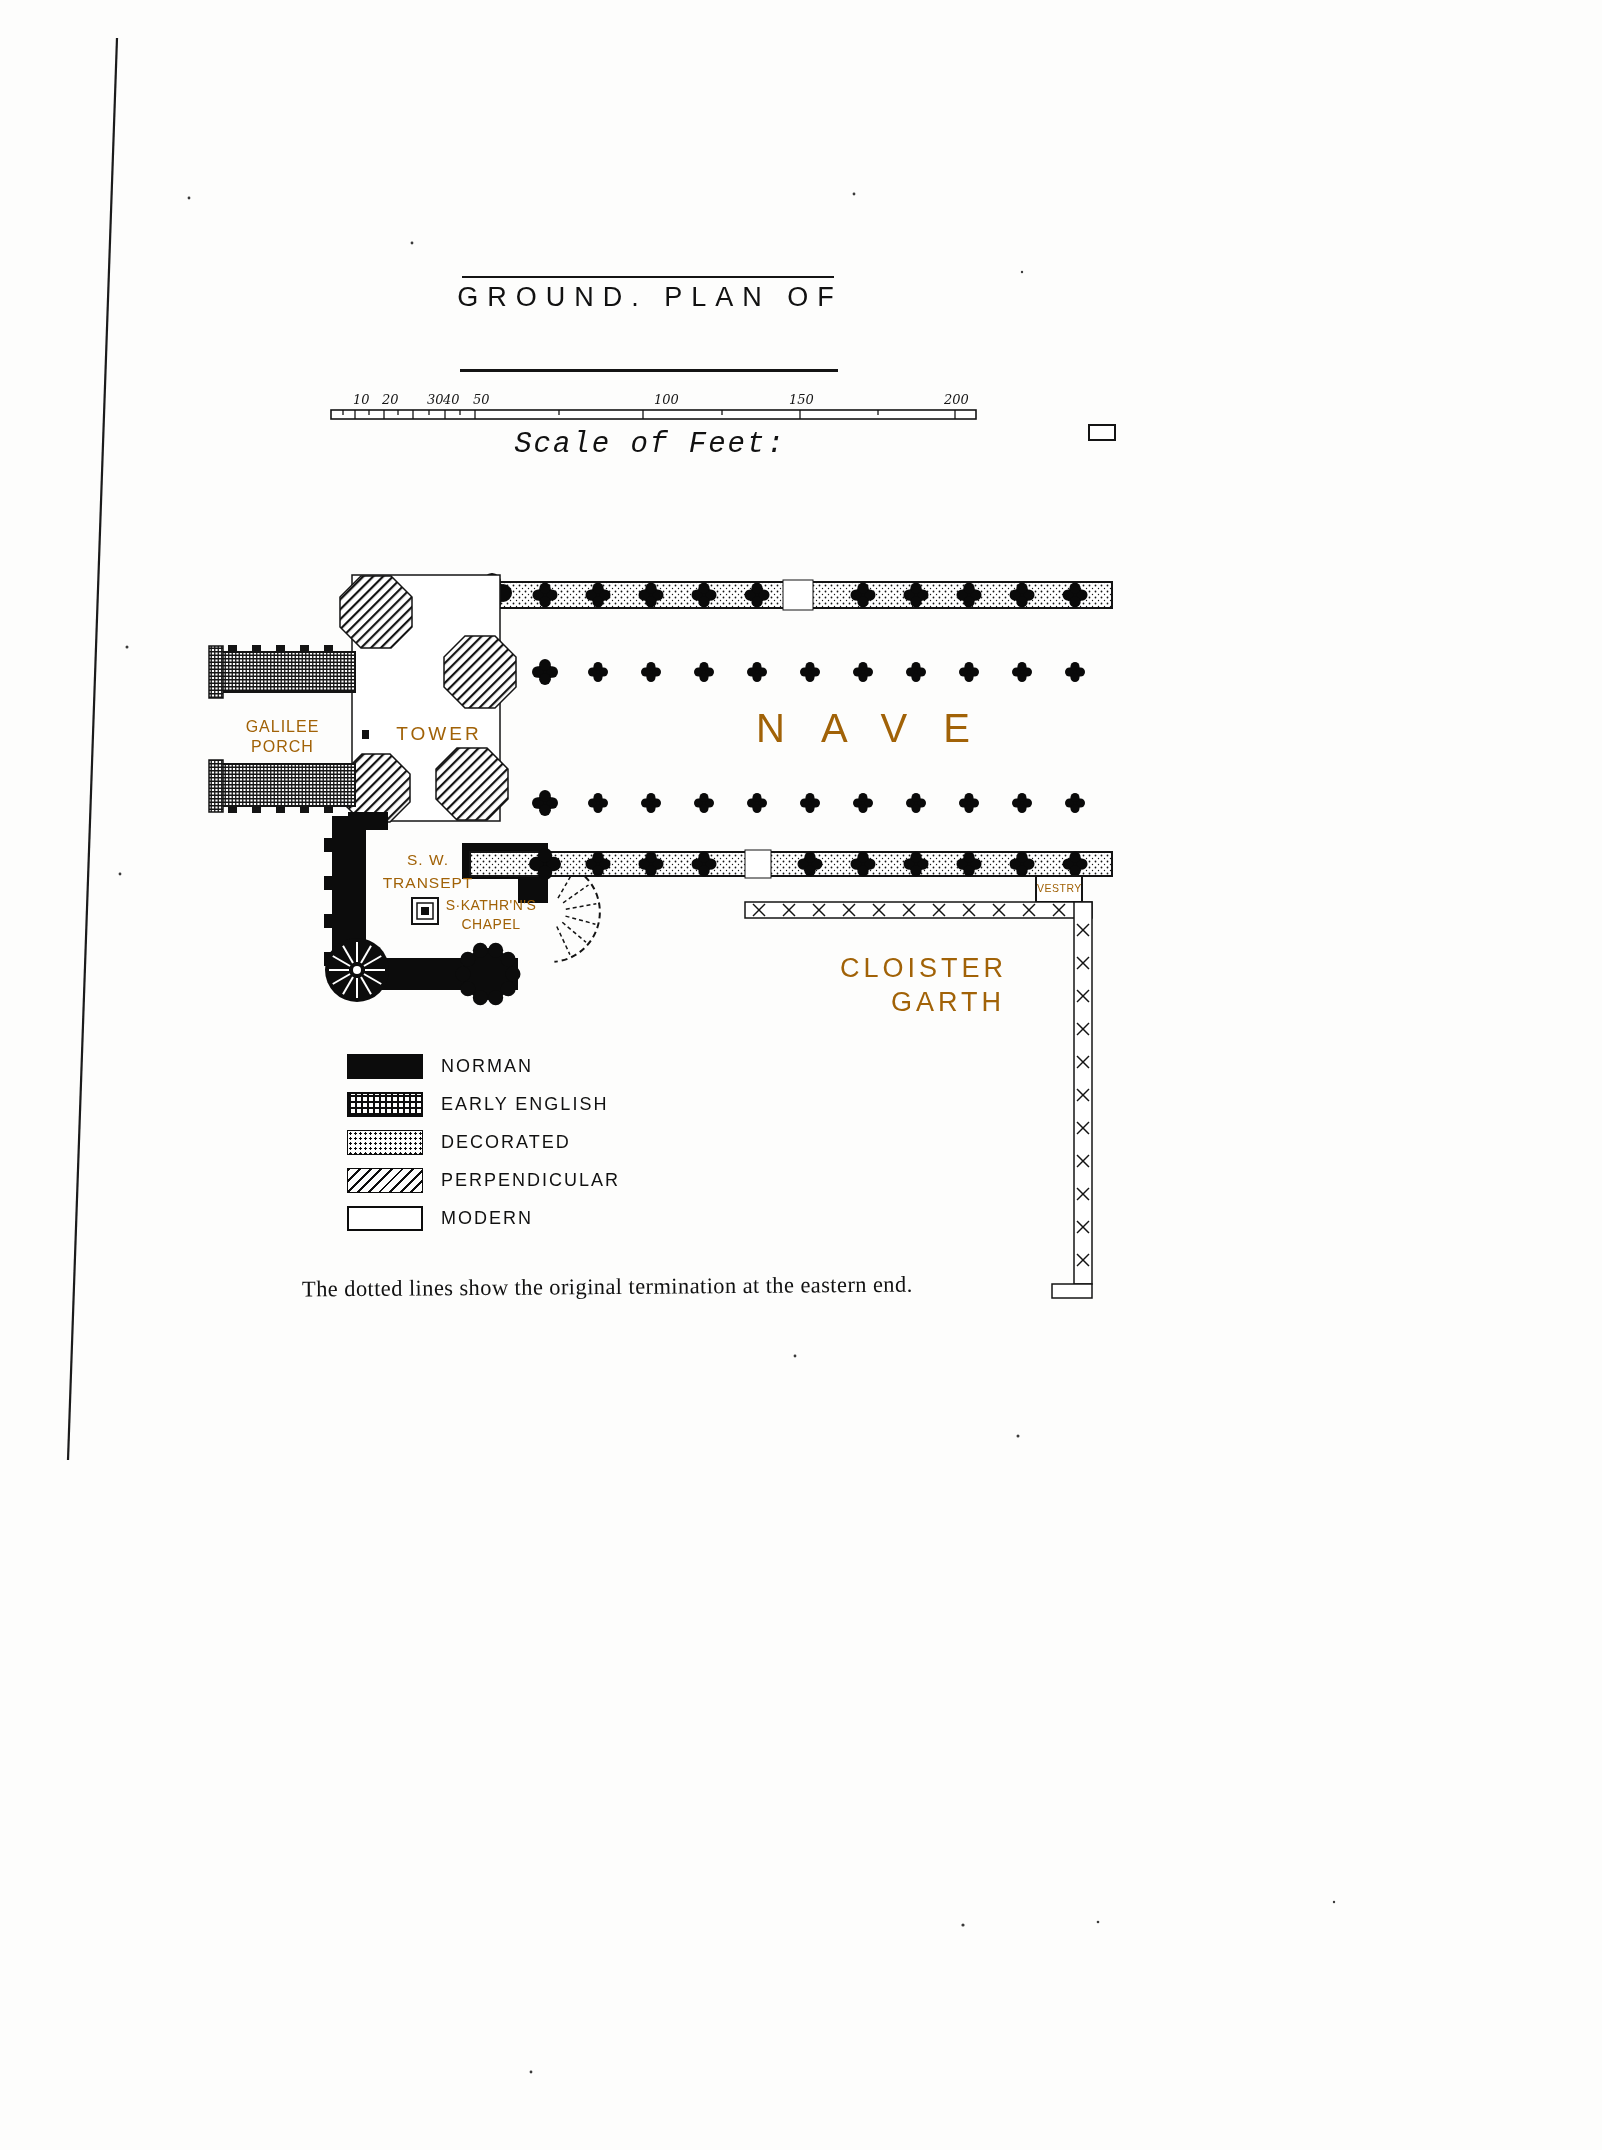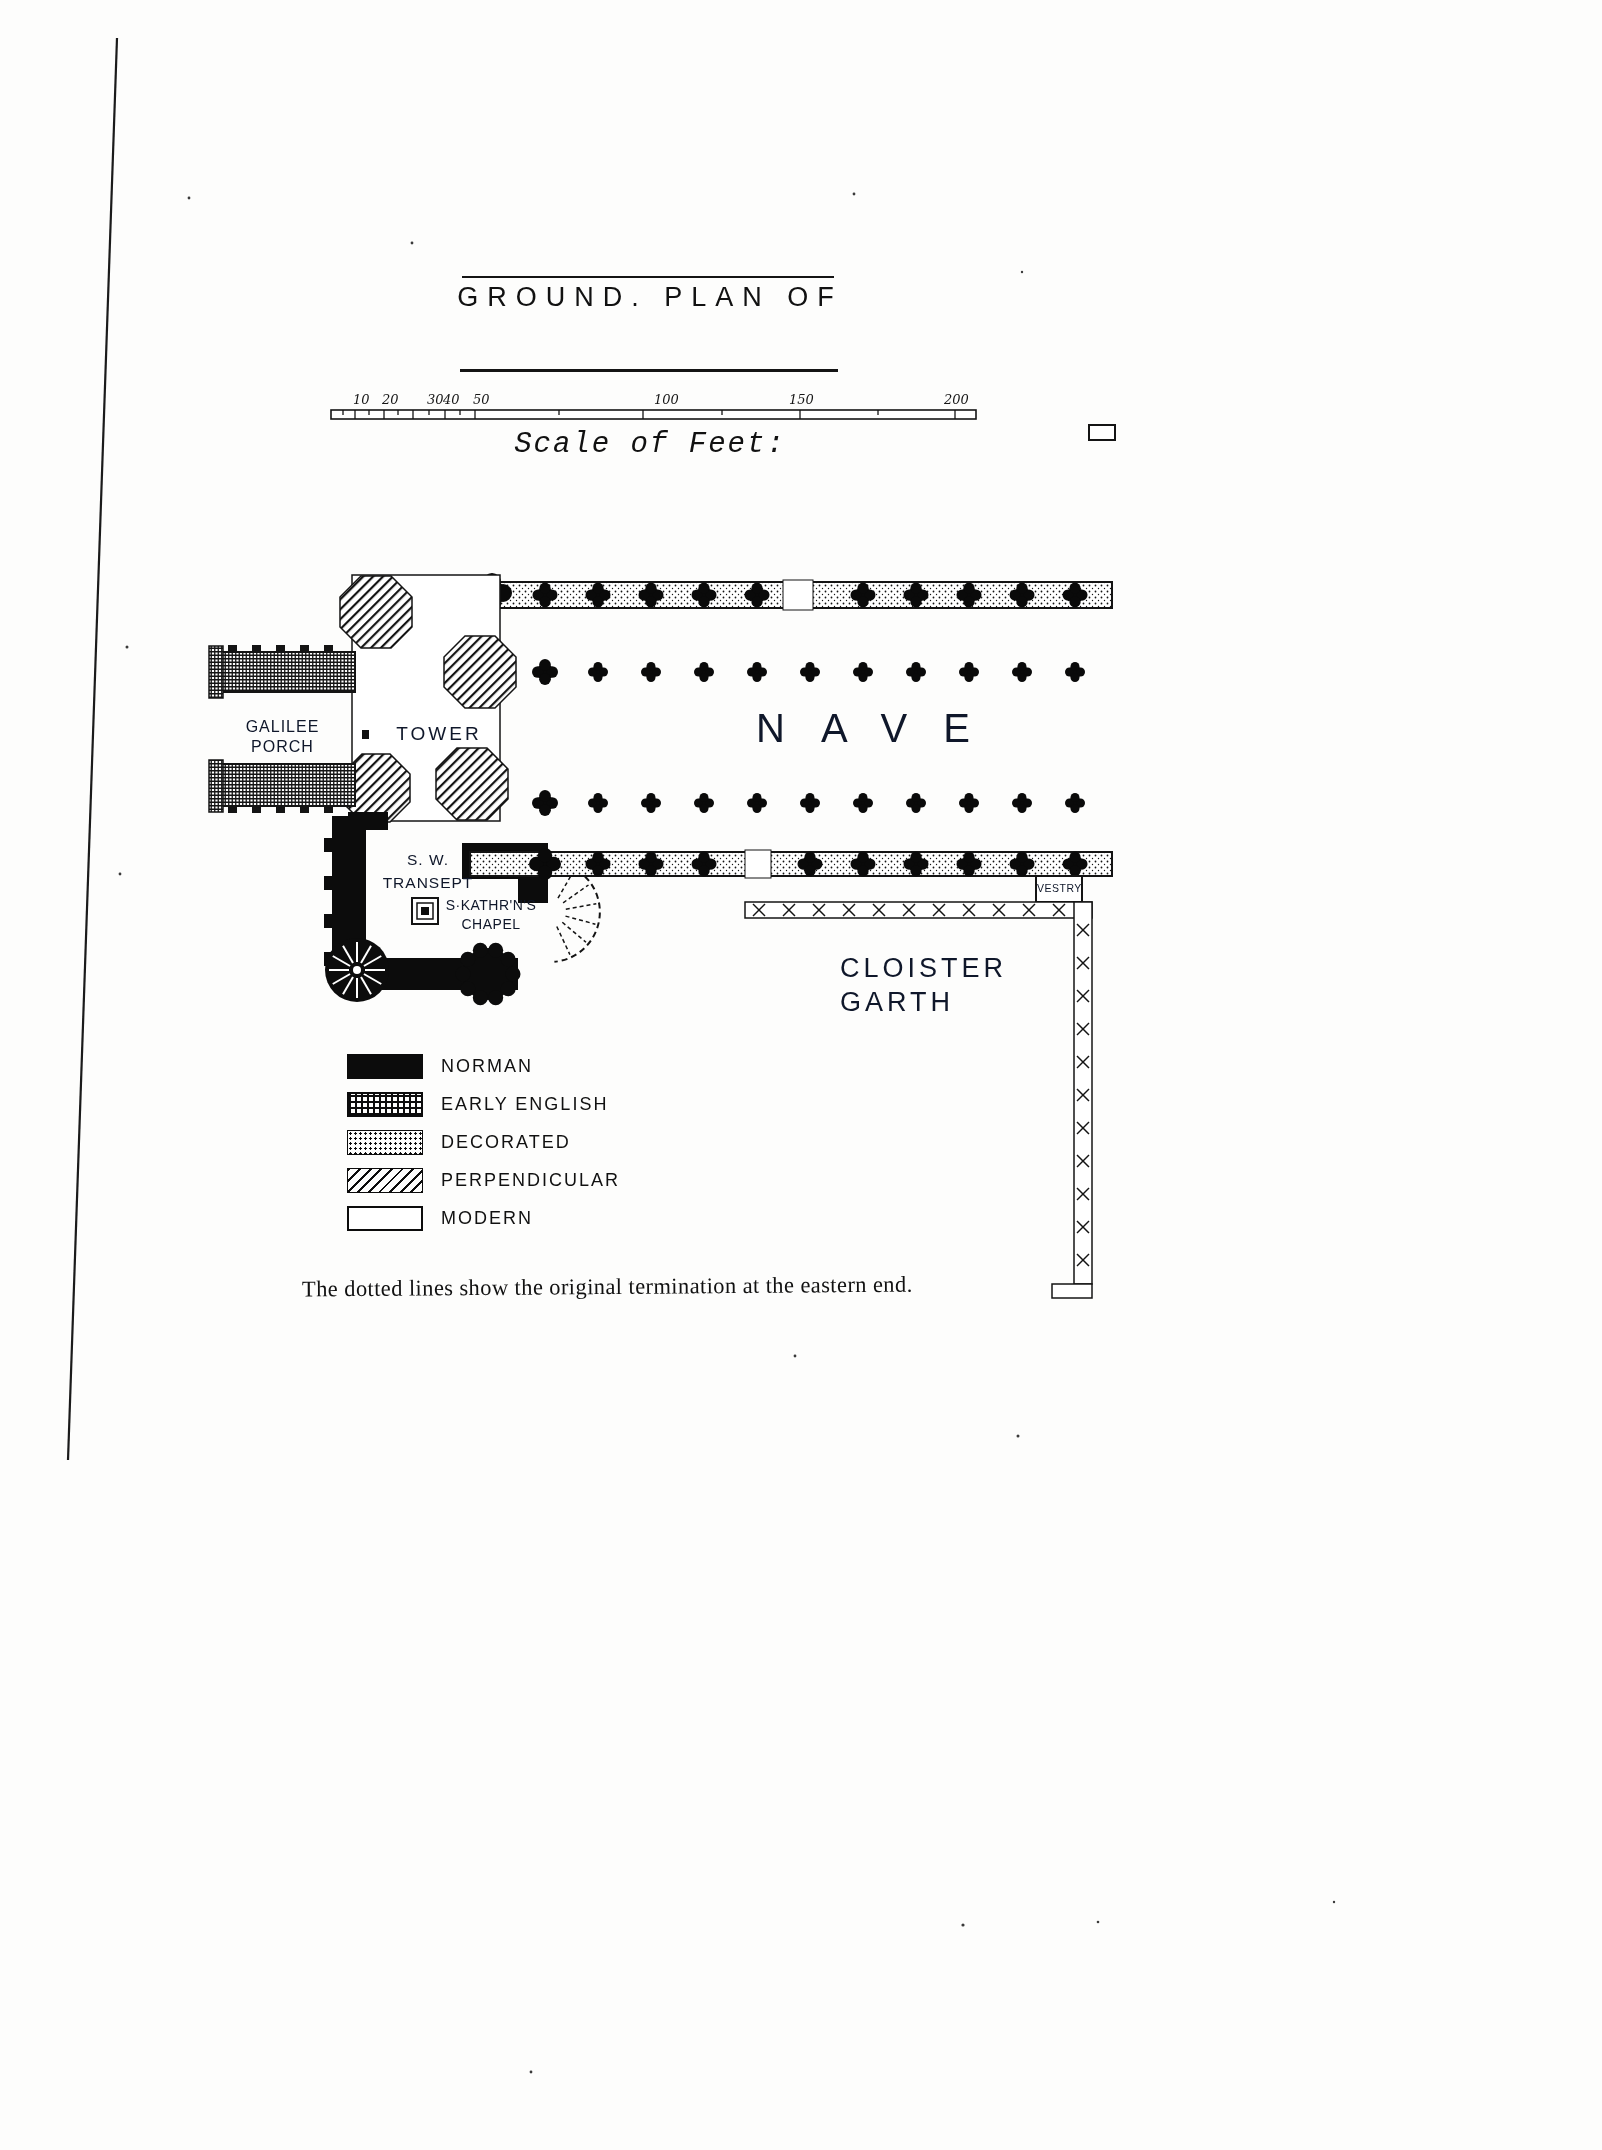--- a/index.html
+++ b/index.html
@@ -15,28 +15,28 @@
     font-size:27px;letter-spacing:9px;font-weight:500;}
   .main-title{position:absolute;left:424px;top:310px;width:452px;text-align:center;
     font-size:47px;font-weight:bold;letter-spacing:3px;}
   
   .tick{position:absolute;top:392px;font-family:"DejaVu Serif",serif;font-style:italic;
     font-size:13px;color:#161616;}
   .scale-caption{position:absolute;left:470px;top:428px;width:360px;text-align:center;
     font-family:Liberation Mono, monospace;font-style:italic;font-size:29px;letter-spacing:2px;}
   .frag-box{position:absolute;left:1088px;top:424px;width:24px;height:13px;border:2px solid #141414;background:#fff;}
   
-  .plabel{position:absolute;white-space:pre-line;color:#0f172a;z-index:4;}
+  .plabel{position:absolute;white-space:pre-line;color:#a16207;z-index:4;}
   .lbl-galilee{left:225px;top:717px;width:115px;text-align:center;font-size:16px;letter-spacing:1px;line-height:20px;}
   .lbl-tower{left:393px;top:723px;width:92px;text-align:center;font-size:19px;letter-spacing:3px;}
   .lbl-nave{left:728px;top:706px;font-size:40px;letter-spacing:36px;white-space:nowrap;margin-left:28px;}
   .lbl-swtransept{left:376px;top:848px;width:104px;text-align:center;font-size:15.5px;letter-spacing:1px;line-height:23px;}
   .lbl-chapel{left:436px;top:896px;width:110px;text-align:center;font-size:14px;letter-spacing:.5px;line-height:19px;}
   .lbl-vestry{left:1037px;top:882px;width:44px;text-align:center;font-size:10.5px;letter-spacing:.5px;}
-  .lbl-cloister{left:840px;top:951px;width:165px;text-align:left;font-size:27px;letter-spacing:4px;line-height:34px;}
+  .lbl-cloister{left:840px;top:951px;width:165px;text-align:right;font-size:27px;letter-spacing:4px;line-height:34px;}
   
   .legend{position:absolute;left:347px;top:1053px;z-index:4;}
   .legend-row{display:flex;align-items:center;margin-bottom:12px;height:26px;}
   .swatch{width:76px;height:25px;box-sizing:border-box;}
   .sw-norman{background:#0c0c0c;}
   .sw-early-english{border:2px solid #0c0c0c;
     background-image:repeating-linear-gradient(0deg,#0c0c0c 0 1.6px,transparent 1.6px 6px),
                      repeating-linear-gradient(90deg,#0c0c0c 0 1.6px,transparent 1.6px 6px);}
   .sw-decorated{border:1.5px solid #0c0c0c;
     background-image:radial-gradient(#0c0c0c 1px,transparent 1.3px);background-size:5px 5px;}

